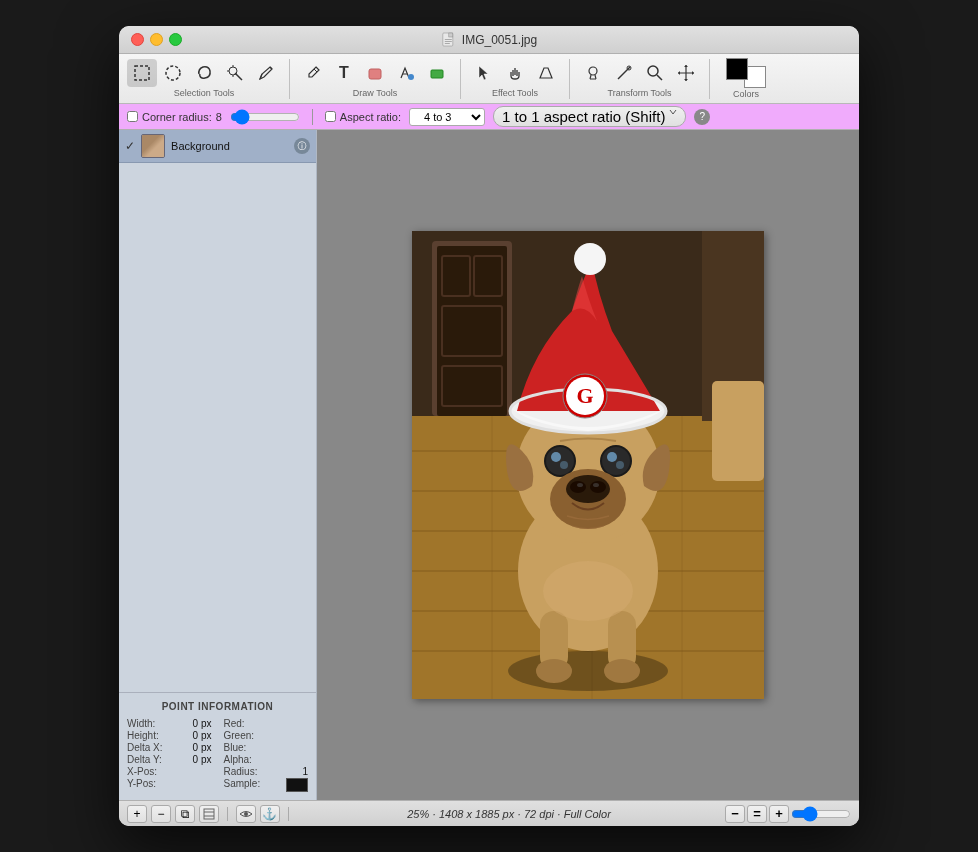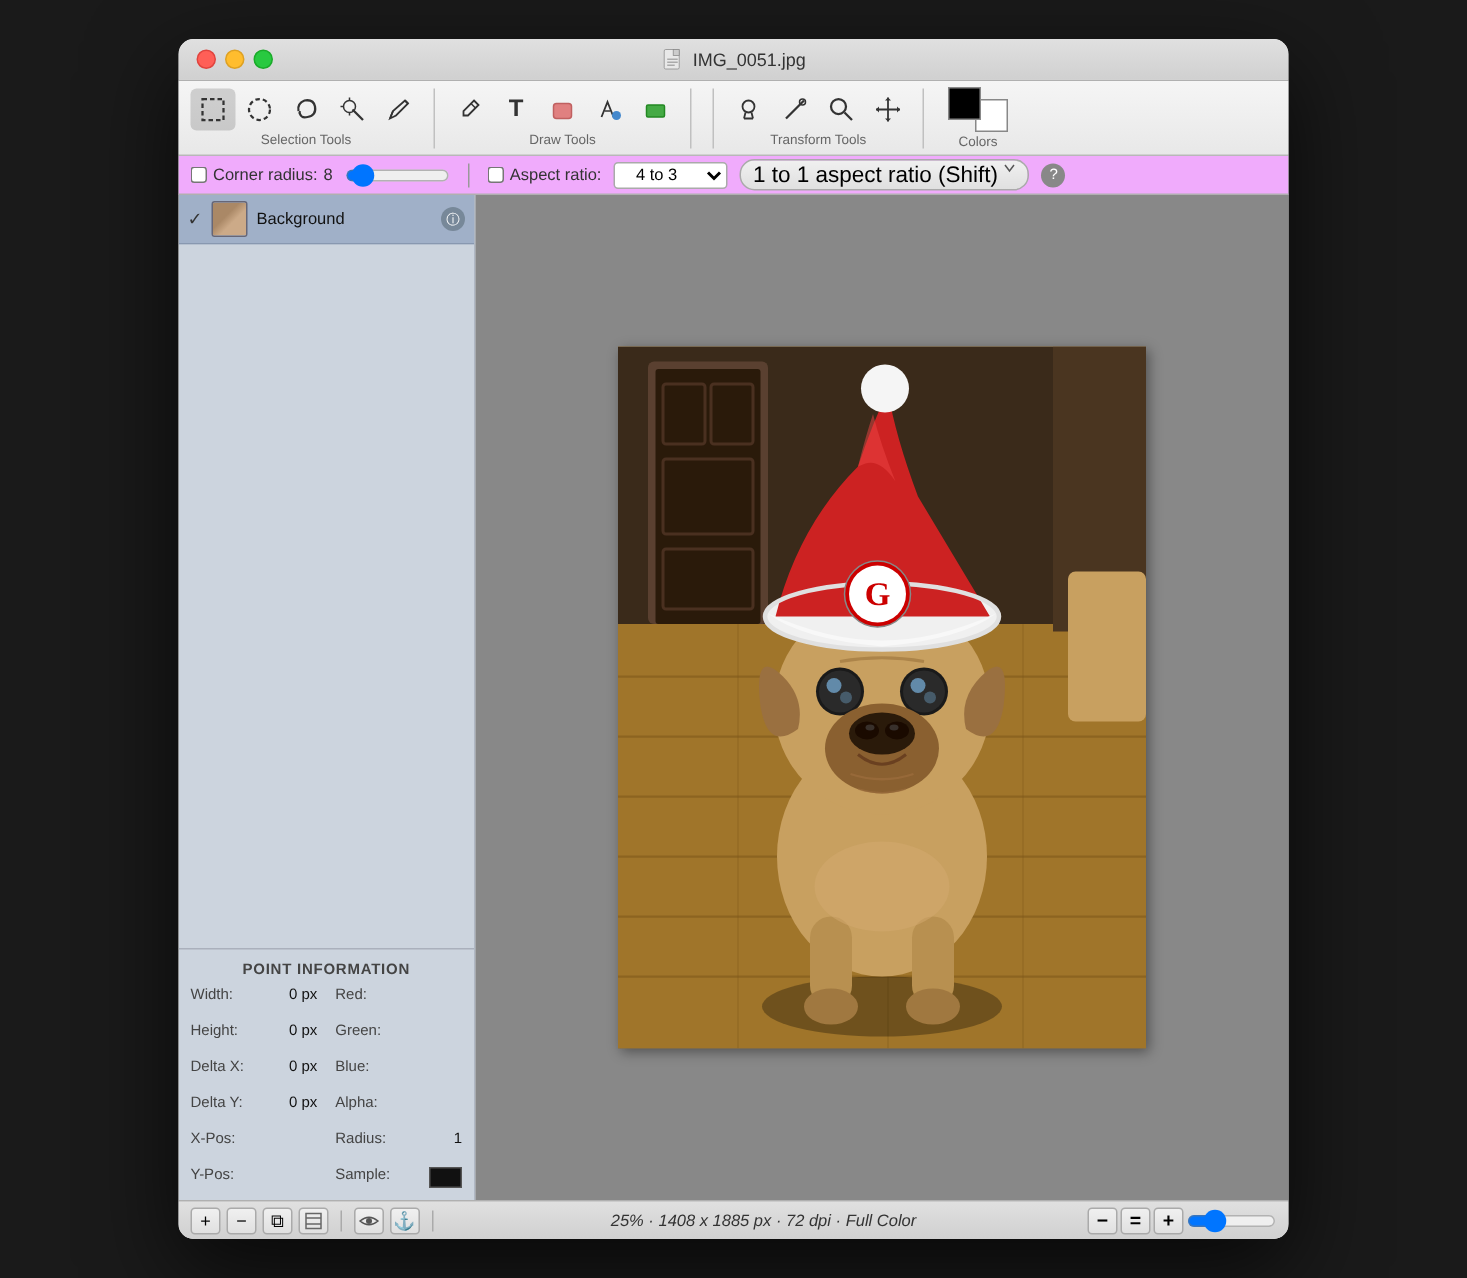--- a/index.html
+++ b/index.html
@@ -276,21 +276,21 @@
       text-align: center;
       font-size: 10px;
       font-weight: bold;
       color: #444;
       margin-bottom: 6px;
       letter-spacing: 0.5px;
     }
     .point-info-grid {
       display: grid;
       grid-template-columns: 1fr 1fr;
-      gap: 13px 12px;
+      gap: 1px 12px;
       font-size: 10px;
       color: #333;
     }
     .point-info-row {
       display: flex;
       justify-content: space-between;
       gap: 4px;
     }
     .point-label { color: #444; }
     .point-value { color: #111; }
@@ -486,20 +486,43 @@
           <svg width="18" height="18" viewBox="0 0 18 18">
             <rect x="3" y="6" width="12" height="8" rx="1" fill="#44aa44" stroke="#228822" stroke-width="1"></rect>
           </svg>
         </button>
       </div>
       <span class="tool-group-label">Draw Tools</span>
     </div>
 
     <div class="toolbar-divider"></div>
 
+    <div class="tool-group">
+      <div class="tool-buttons">
+
+        <button class="tool-btn" title="Select">
+          <svg width="18" height="18" viewBox="0 0 18 18">
+            <path d="M4,2 L4,14 L7,11 L9,16 L11,15 L9,10 L13,10 Z" fill="#333" stroke="white" stroke-width="0.5"></path>
+          </svg>
+        </button>
+
+        <button class="tool-btn" title="Pan">
+          <svg width="18" height="18" viewBox="0 0 18 18">
+            <path d="M9,4 L9,11 M7,6 L7,12 M11,6 L11,12 M5,8 L5,12 Q5,15 9,15 Q13,15 13,12 L13,8" fill="none" stroke="#333" stroke-width="1.3"></path>
+          </svg>
+        </button>
+
+        <button class="tool-btn" title="Perspective">
+          <svg width="18" height="18" viewBox="0 0 18 18">
+            <path d="M3,14 L7,4 L11,4 L15,14 Z" fill="none" stroke="#333" stroke-width="1.2"></path>
+          </svg>
+        </button>
+      </div>
+      <span class="tool-group-label">Effect Tools</span>
+    </div>
 
     <div class="toolbar-divider"></div>
 
     <div class="tool-group">
       <div class="tool-buttons">
 
         <button class="tool-btn" title="Burn">
           <svg width="18" height="18" viewBox="0 0 18 18">
             <circle cx="9" cy="7" r="4" fill="none" stroke="#333" stroke-width="1.2"></circle>
             <line x1="7" y1="11" x2="6" y2="15" stroke="#333" stroke-width="1.2"></line>

